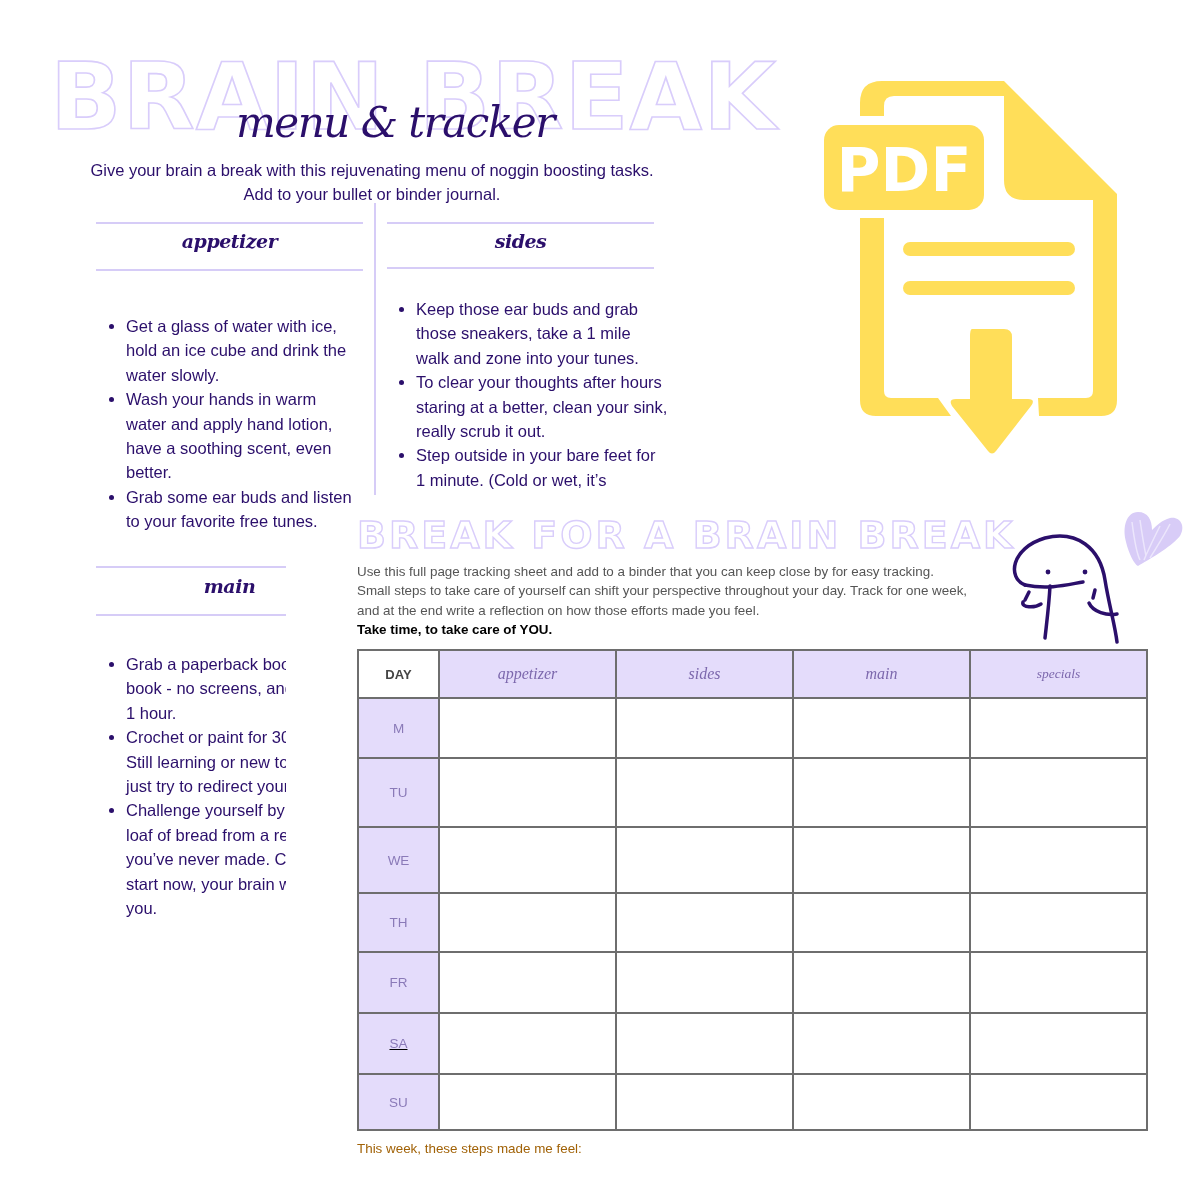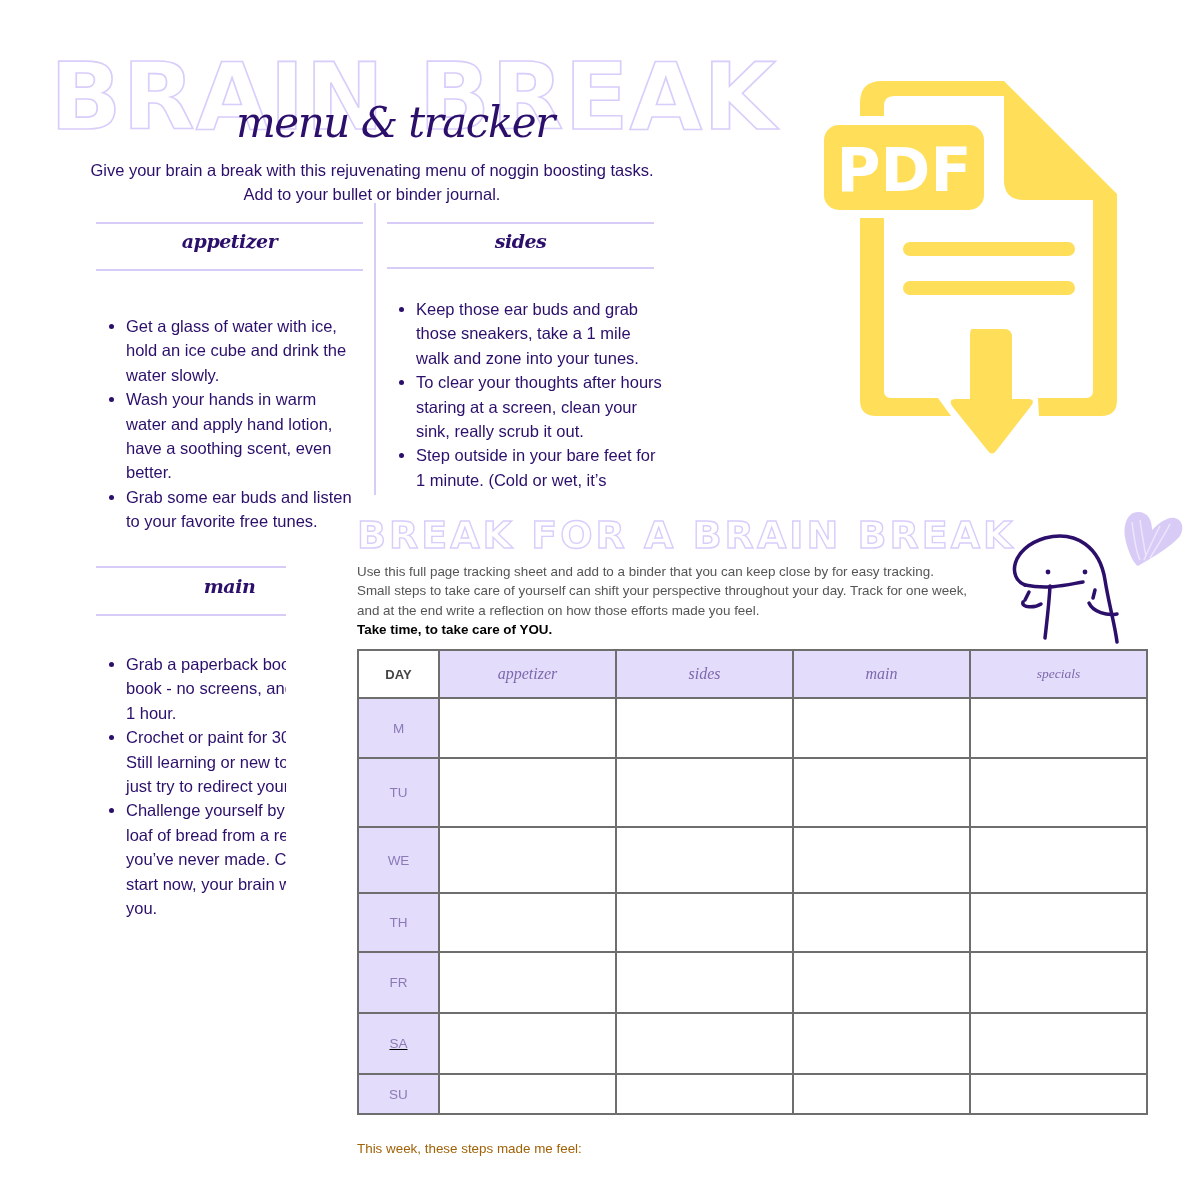--- a/index.html
+++ b/index.html
@@ -64,21 +64,21 @@
     <li>Grab some ear buds and listen to your favorite free tunes.</li>
   </ul>
 </div>
 
 <div class="abs hline" style="left:387px; top:222px; width:267px;"></div>
 <div class="abs section-heading" style="left:387px; top:230px; width:267px;">sides</div>
 <div class="abs hline" style="left:387px; top:267px; width:267px;"></div>
 <div class="abs clip" style="left:386px; top:297px; width:290px; height:196px;">
   <ul class="menu-list" style="width:252px;">
     <li>Keep those ear buds and grab those sneakers, take a 1 mile walk and zone into your tunes.</li>
-    <li>To clear your thoughts after hours staring at a screen, clean your sink, really scrub it out.</li>
+    <li>To clear your thoughts after hours staring at a better, clean your sink, really scrub it out.</li>
     <li>Step outside in your bare feet for 1 minute. (Cold or wet, it’s</li>
   </ul>
 </div>
 
 <div class="abs hline" style="left:96px; top:566px; width:190px;"></div>
 <div class="abs section-heading" style="left:96px; top:575px; width:267px;">main</div>
 <div class="abs hline" style="left:96px; top:614px; width:190px;"></div>
 <div class="abs clip" style="left:96px; top:652px; width:190px; height:300px;">
   <ul class="menu-list" style="width:232px;">
     <li>Grab a paperback book, a real book - no screens, and read for 1 hour.</li>
@@ -141,21 +141,21 @@
       <td class="entry-cell"></td>
       <td class="entry-cell"></td>
     </tr>
     <tr style="height:61px;text-decoration:underline;">
       <td class="day-cell">SA</td>
       <td class="entry-cell"></td>
       <td class="entry-cell"></td>
       <td class="entry-cell"></td>
       <td class="entry-cell"></td>
     </tr>
-    <tr style="height:40px;">
+    <tr style="height:56px;">
       <td class="day-cell">SU</td>
       <td class="entry-cell"></td>
       <td class="entry-cell"></td>
       <td class="entry-cell"></td>
       <td class="entry-cell"></td>
     </tr>
   </tbody>
 </table>
 
 <div class="abs" id="reflect">This week, these steps made me feel:</div>

